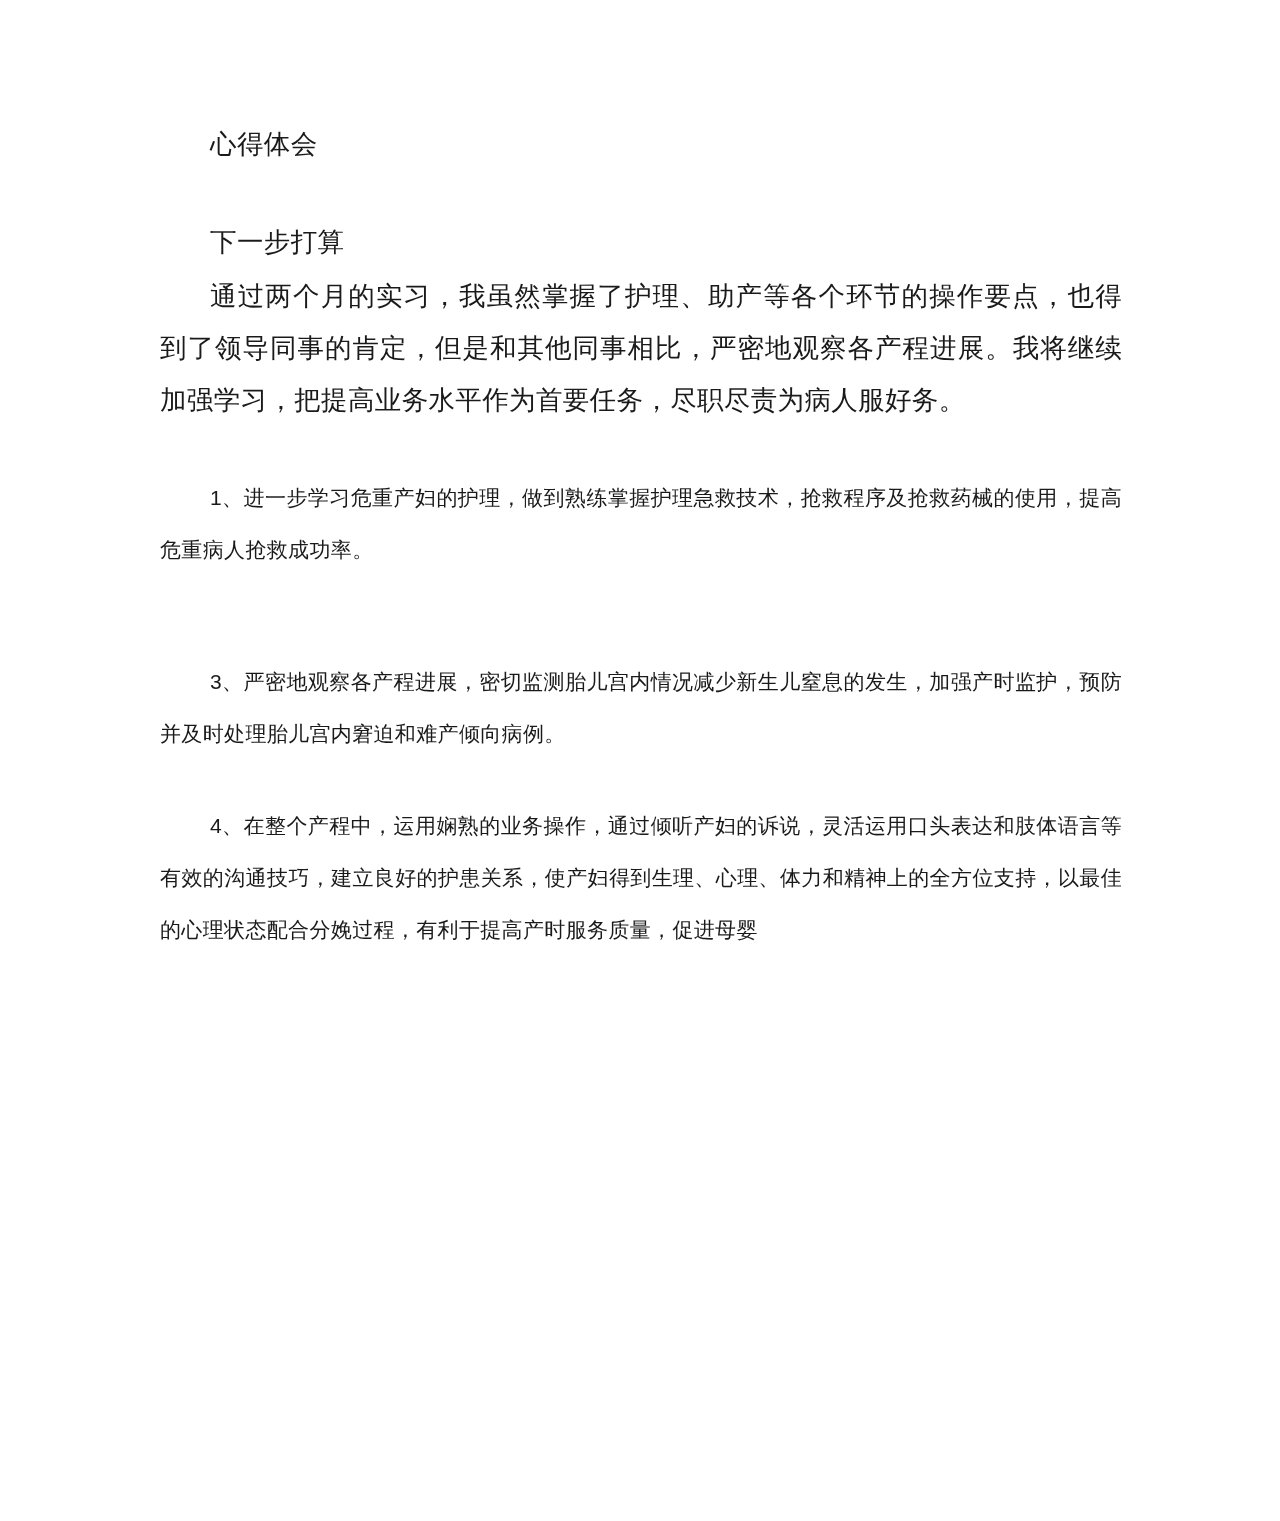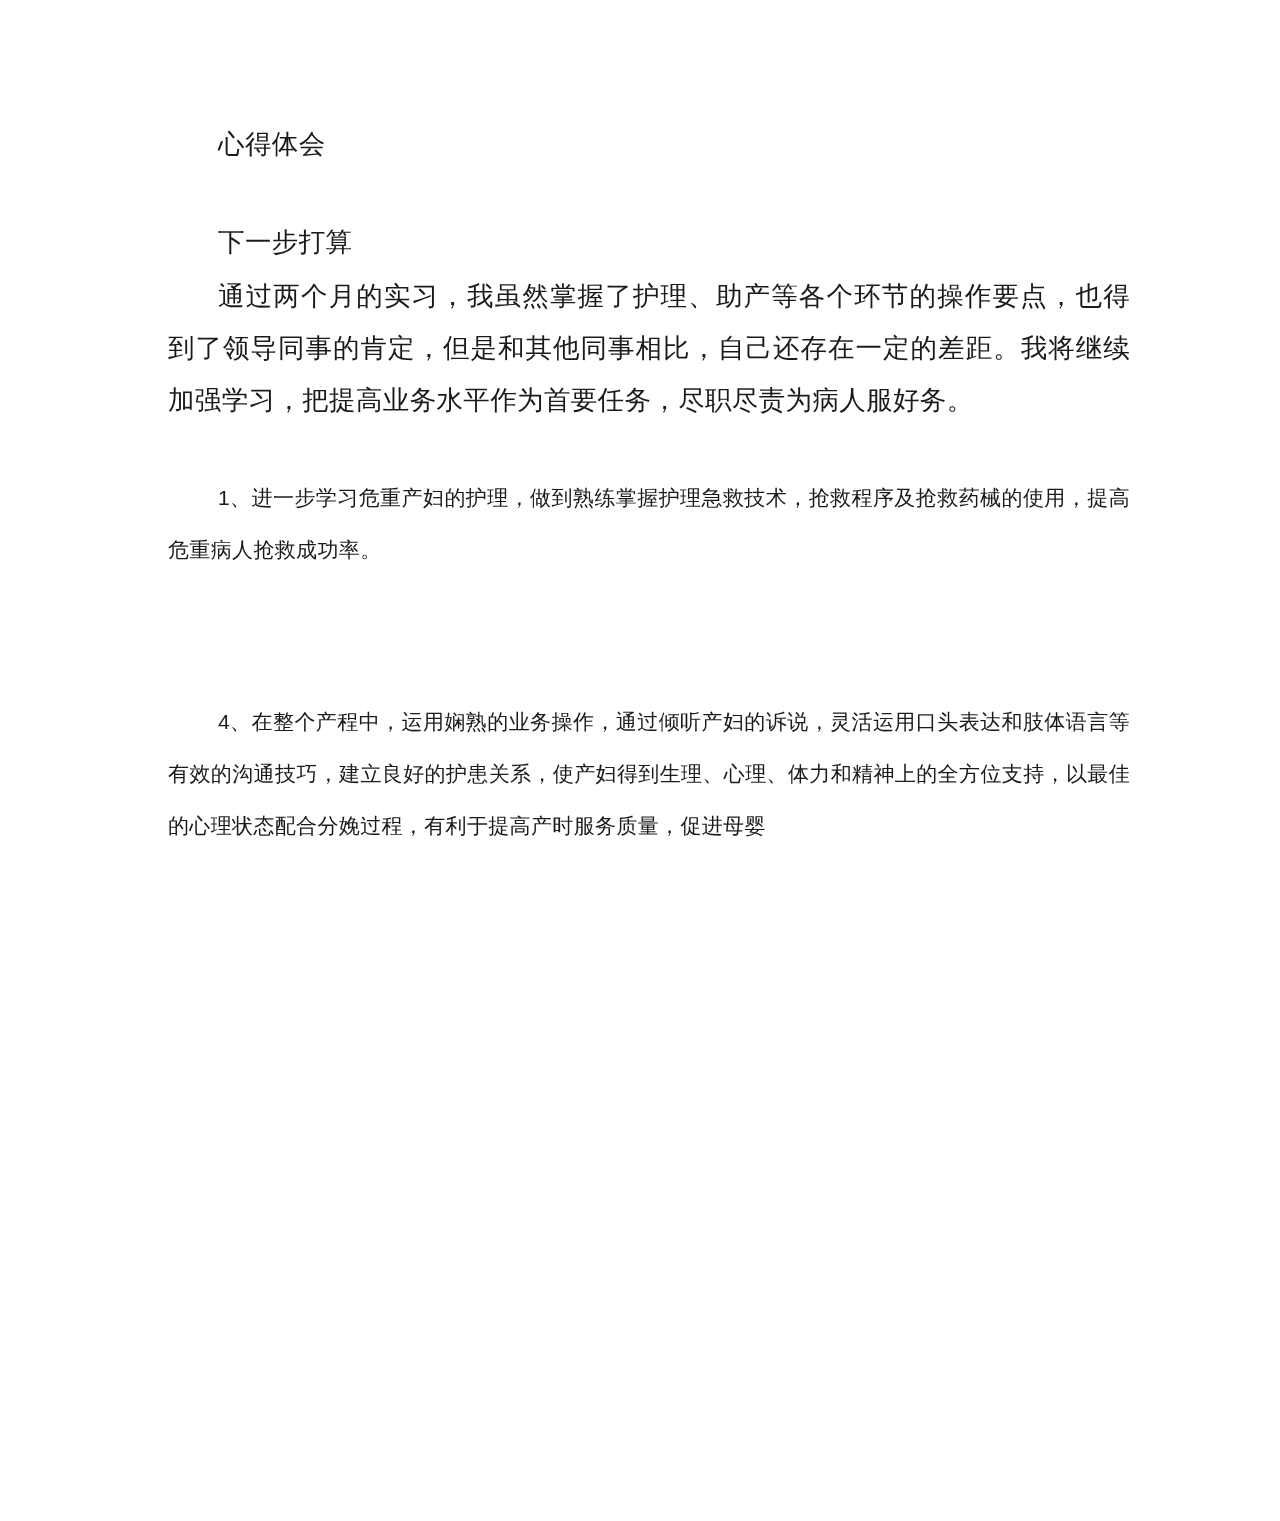--- a/index.html
+++ b/index.html
@@ -20,21 +20,21 @@
   .page {
     position: relative;
     width: 1280px;
     height: 1521px;
     background: #ffffff;
     padding: 0;
   }
 
   .doc-body {
     position: absolute;
-    left: 168px;
+    left: 160px;
     top: 118px;
     width: 962px;
   }
 
   
   .heading {
     font-size: 26.5px;
     line-height: 52px;
     letter-spacing: 0.4px;
     text-indent: 50px;
@@ -83,30 +83,31 @@
 
     <div class="gap-sm"></div>
 
 
     <div class="gap-md"></div>
 
     <h2 class="heading">下一步打算</h2>
 
     <div class="gap-sm"></div>
 
-    <p class="para">通过两个月的实习，我虽然掌握了护理、助产等各个环节的操作要点，也得到了领导同事的肯定，但是和其他同事相比，自己还存在一定的差距。我将继续加强学习，把提高业务水平作为首要任务，尽职尽责为病人服好务。</p>
+    <p class="para">通过两个月的实习，我虽然掌握了护理、助产等各个环节的操作要点，也得到了领导同事的肯定，但是和其他同事相比，严密地观察各产程进展。我将继续加强学习，把提高业务水平作为首要任务，尽职尽责为病人服好务。</p>
 
     <div class="gap-lg"></div>
 
     <p class="numbered">1、进一步学习危重产妇的护理，做到熟练掌握护理急救技术，抢救程序及抢救药械的使用，提高危重病人抢救成功率。</p>
 
     <div class="gap-xl"></div>
 
 
     <div class="gap-xl"></div>
 
+    <p class="numbered">3、严密地观察各产程进展，密切监测胎儿宫内情况减少新生儿窒息的发生，加强产时监护，预防并及时处理胎儿宫内窘迫和难产倾向病例。</p>
 
     <div class="gap-xl"></div>
 
     <p class="numbered">4、在整个产程中，运用娴熟的业务操作，通过倾听产妇的诉说，灵活运用口头表达和肢体语言等有效的沟通技巧，建立良好的护患关系，使产妇得到生理、心理、体力和精神上的全方位支持，以最佳的心理状态配合分娩过程，有利于提高产时服务质量，促进母婴</p>
 
   </div>
 </div>
 
 </body></html>

